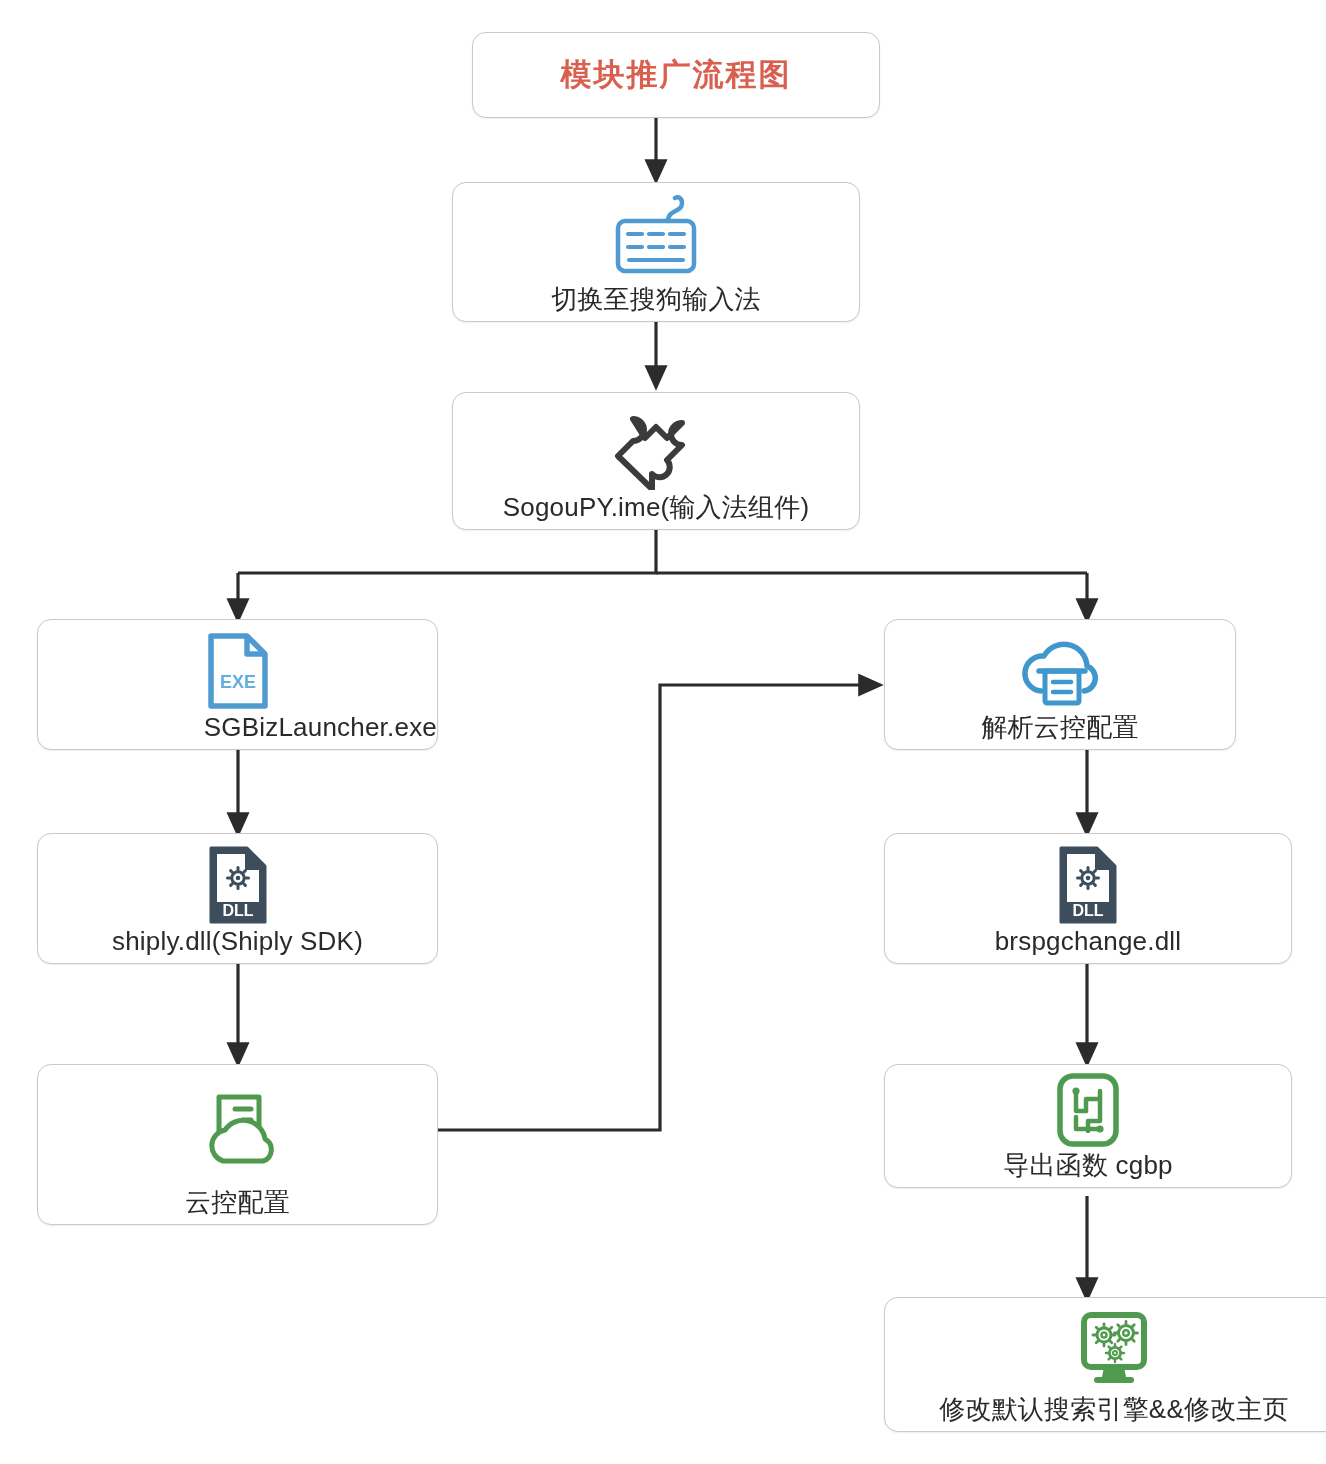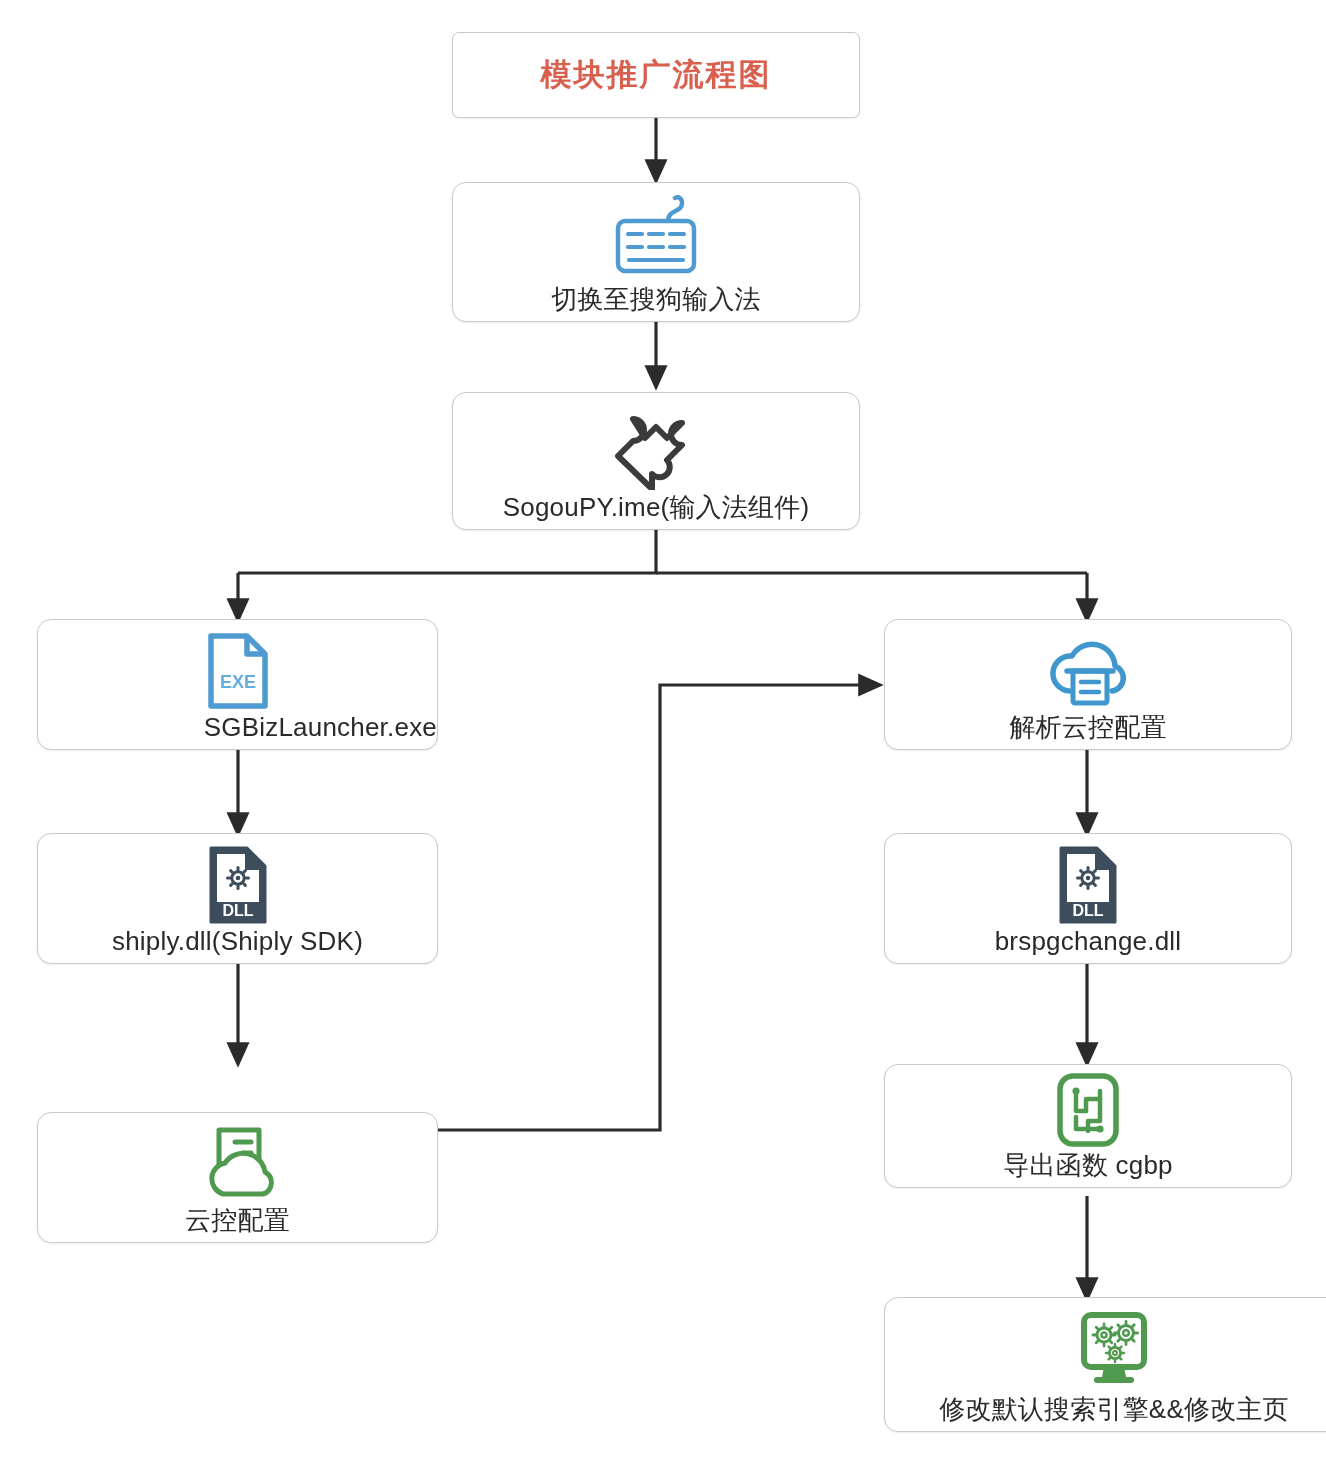--- a/index.html
+++ b/index.html
@@ -92,21 +92,21 @@
 
     <path d="M438,1130 L660,1130 L660,685 L878,685" fill="none" stroke="#2b2b2b" stroke-width="3.2" marker-end="url(#arrow)"></path>
 
     <line x1="1087" y1="750" x2="1087" y2="832" stroke="#2b2b2b" stroke-width="3.2" marker-end="url(#arrow)"></line>
 
     <line x1="1087" y1="964" x2="1087" y2="1062" stroke="#2b2b2b" stroke-width="3.2" marker-end="url(#arrow)"></line>
 
     <line x1="1087" y1="1196" x2="1087" y2="1297" stroke="#2b2b2b" stroke-width="3.2" marker-end="url(#arrow)"></line>
   </svg>
 
-  <div class="node title-node" style="left:452px; top:32px; width:408px; height:86px;border-radius:7px;">
+  <div class="node title-node" style="left:472px; top:32px; width:408px; height:86px;">
     <div class="node-label">模块推广流程图</div>
   </div>
 
   <div class="node" style="left:452px; top:392px; width:408px; height:138px;">
     <div class="icon-wrap">
       <svg width="102" height="86" viewBox="0 0 102 86">
         <path d="M28,15
                  A11,11 0 1 1 28,37
                  L13,52
                  L47,85
@@ -169,33 +169,33 @@
             <line x1="7.4" y1="-7.4" x2="5.7" y2="-5.7"></line>
             <line x1="-5.7" y1="5.7" x2="-7.4" y2="7.4"></line>
           </g>
         </g>
         <text x="37" y="72" text-anchor="middle" font-family="'Liberation Sans',sans-serif" font-size="16" font-weight="bold" fill="#ffffff">DLL</text>
       </svg>
     </div>
     <div class="node-label">shiply.dll(Shiply SDK)</div>
   </div>
 
-  <div class="node" style="left:37px; top:1112px; width:401px; height:131px;">
+  <div class="node" style="left:37px; top:1064px; width:401px; height:161px;">
     <div class="icon-wrap">
       <svg width="90" height="84" viewBox="0 0 90 84">
         <path d="M26,48 L26,8 L66,8 L66,48" fill="none" stroke="#4f9a4f" stroke-width="5" stroke-linejoin="round" stroke-linecap="round"></path>
         <line x1="42" y1="20" x2="58" y2="20" stroke="#4f9a4f" stroke-width="5" stroke-linecap="round"></line>
         <line x1="50" y1="31" x2="58" y2="31" stroke="#4f9a4f" stroke-width="5" stroke-linecap="round"></line>
         <path d="M30,72 A16,16 0 0 1 32,41 A22,22 0 0 1 72,50 A12,12 0 0 1 70,72 Z" fill="#ffffff" stroke="#4f9a4f" stroke-width="5" stroke-linejoin="round"></path>
       </svg>
     </div>
     <div class="node-label">云控配置</div>
   </div>
 
-  <div class="node" style="left:884px; top:619px; width:408px; height:131px;">
+  <div class="node" style="left:884px; top:619px; width:352px; height:131px;">
     <div class="icon-wrap">
       <svg width="98" height="84" viewBox="0 0 98 84">
         <path d="M30,62 A17,17 0 0 1 33,27 A23,23 0 0 1 76,37 A13,13 0 0 1 73,62" fill="none" stroke="#3f97ce" stroke-width="5.5" stroke-linejoin="round" stroke-linecap="round"></path>
         <rect x="34" y="42" width="34" height="32" rx="2" fill="#ffffff" stroke="#3f97ce" stroke-width="5"></rect>
         <line x1="28" y1="42" x2="74" y2="42" stroke="#3f97ce" stroke-width="5.5" stroke-linecap="round"></line>
         <line x1="42" y1="53" x2="60" y2="53" stroke="#3f97ce" stroke-width="4.5" stroke-linecap="round"></line>
         <line x1="42" y1="63" x2="60" y2="63" stroke="#3f97ce" stroke-width="4.5" stroke-linecap="round"></line>
       </svg>
     </div>
     <div class="node-label">解析云控配置</div>

